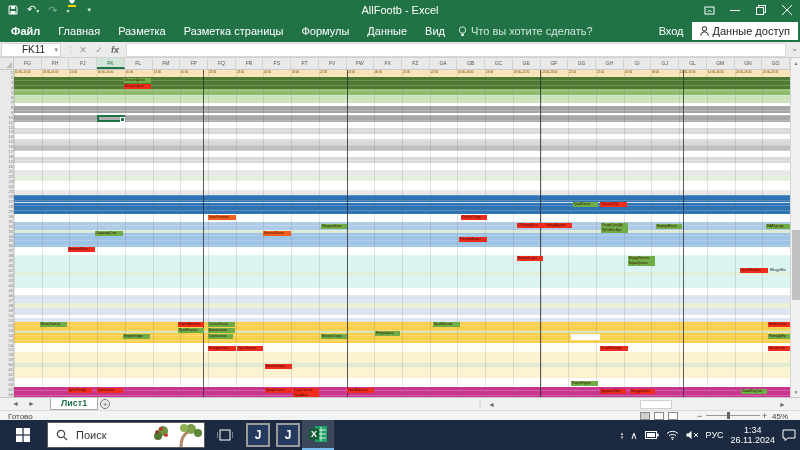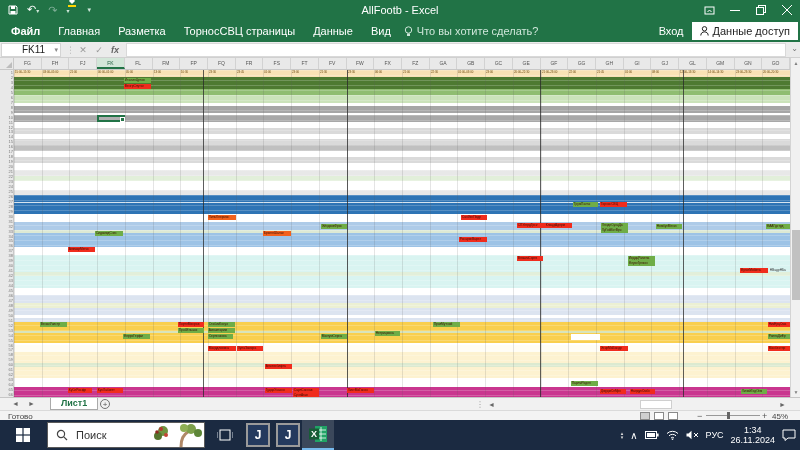--- a/index.html
+++ b/index.html
@@ -133,21 +133,22 @@
         <path d="M0 0 10 10M10 0 0 10" stroke="#fff"></path>
       </svg>
     </div>
 </div>
 
 <div class="abs" id="ribbon">
   <div id="tabs-container" style="display:flex;margin-left:2px;">
       <span class="tab file">Файл</span>
       <span class="tab">Главная</span>
       <span class="tab">Разметка</span>
-      <span class="tab">ТорносСВЦ страницы</span>
+      <span class="tab">Разметка страницы</span>
+      <span class="tab">Формулы</span>
       <span class="tab">Данные</span>
       <span class="tab">Вид</span>
     </div>
   <span id="tellme">
     <svg width="9" height="11" viewBox="0 0 9 11">
         <circle cx="4.5" cy="4" r="3.2" fill="none" stroke="#cfe7da"></circle>
         <rect x="3" y="7.5" width="3" height="2.5" fill="#cfe7da"></rect>
       </svg>
     <span>Что вы хотите сделать?</span>
   </span>

